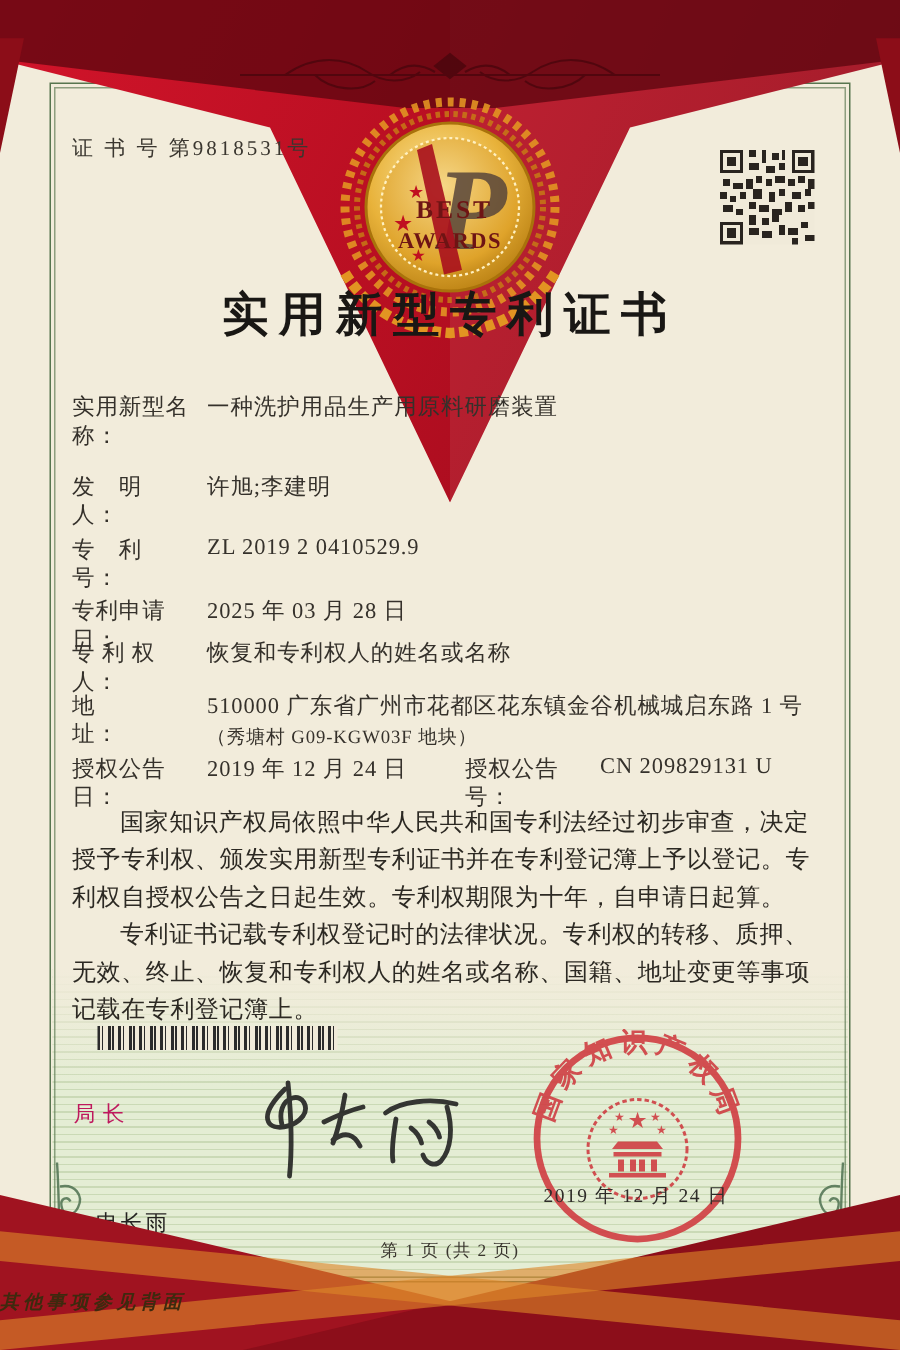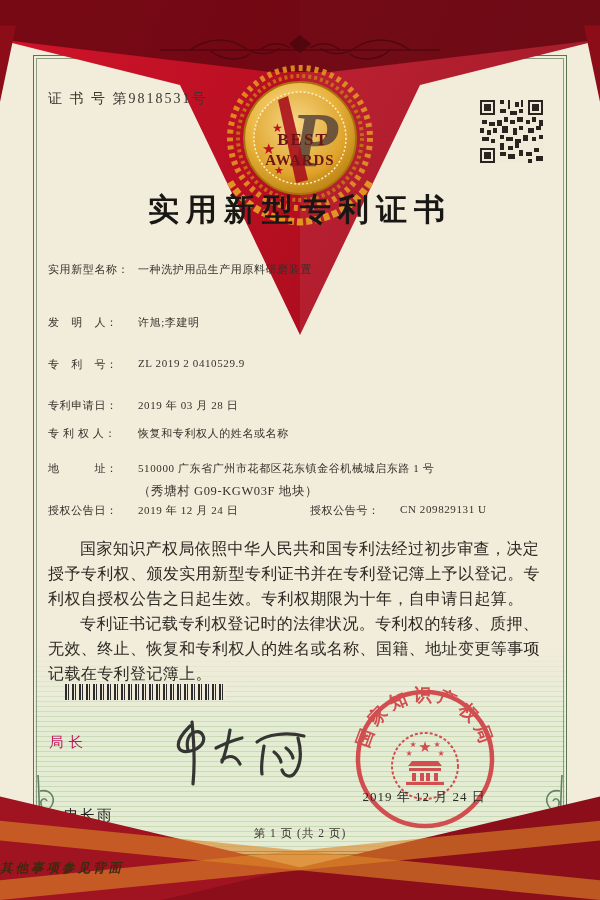--- a/index.html
+++ b/index.html
@@ -43,21 +43,21 @@
   .rb.dark-right{background:#8c0e1a;clip-path:polygon(100% 6%,100% 100%,27% 100%);}
   .rb.orange-a{background:rgba(219,134,40,.62);clip-path:polygon(0 28%,100% 82%,100% 100%,0 46%);}
   .rb.orange-b{background:rgba(219,134,40,.62);clip-path:polygon(100% 28%,0 82%,0 100%,100% 46%);}
 
   
   .cert-no{position:absolute;left:48px;top:90px;font-size:14px;letter-spacing:2px;color:#3a362f;}
   .qr{position:absolute;left:480px;top:100px;width:63px;height:63px;}
   .title{position:absolute;left:0;top:189px;width:100%;text-align:center;
          font-size:31px;font-weight:bold;letter-spacing:7px;color:#191714;}
 
-  .row{position:absolute;left:48px;right:40px;display:flex;font-size:11px;color:#35312b;letter-spacing:.6px;}
+  .row{position:absolute;left:48px;right:40px;display:flex;font-size:15px;color:#35312b;letter-spacing:.6px;}
   .row .lab{flex:none;width:90px;}
   .row .val{flex:none;}
   .addr2{position:absolute;left:138px;font-size:12.5px;color:#35312b;letter-spacing:.6px;}
   .grant-left{display:flex;width:262px;}
   .grant-right{display:flex;}
 
   .paras{position:absolute;left:48px;top:536px;width:506px;font-size:16px;line-height:25px;
          color:#2c2923;letter-spacing:.4px;}
   .paras p{margin:0;text-indent:2em;}
 
@@ -178,21 +178,21 @@
   <div class="row" style="top:315px">
     <span class="lab">发　明　人：</span>
     <span class="val">许旭;李建明</span>
   </div>
   <div class="row" style="top:357px">
     <span class="lab">专　利　号：</span>
     <span class="val">ZL 2019 2 0410529.9</span>
   </div>
   <div class="row" style="top:398px">
     <span class="lab">专利申请日：</span>
-    <span class="val">2019 年 03 月 28 日</span>
+    <span class="val">2025 年 03 月 28 日</span>
   </div>
   <div class="row" style="top:426px">
     <span class="lab">专 利 权 人：</span>
     <span class="val">恢复和专利权人的姓名或名称</span>
   </div>
   <div class="row" style="top:461px">
     <span class="lab">地　　　址：</span>
     <span class="val">510000 广东省广州市花都区花东镇金谷机械城启东路 1 号</span>
   </div>
   <div class="addr2" style="top:483px">（秀塘村 G09-KGW03F 地块）</div>

